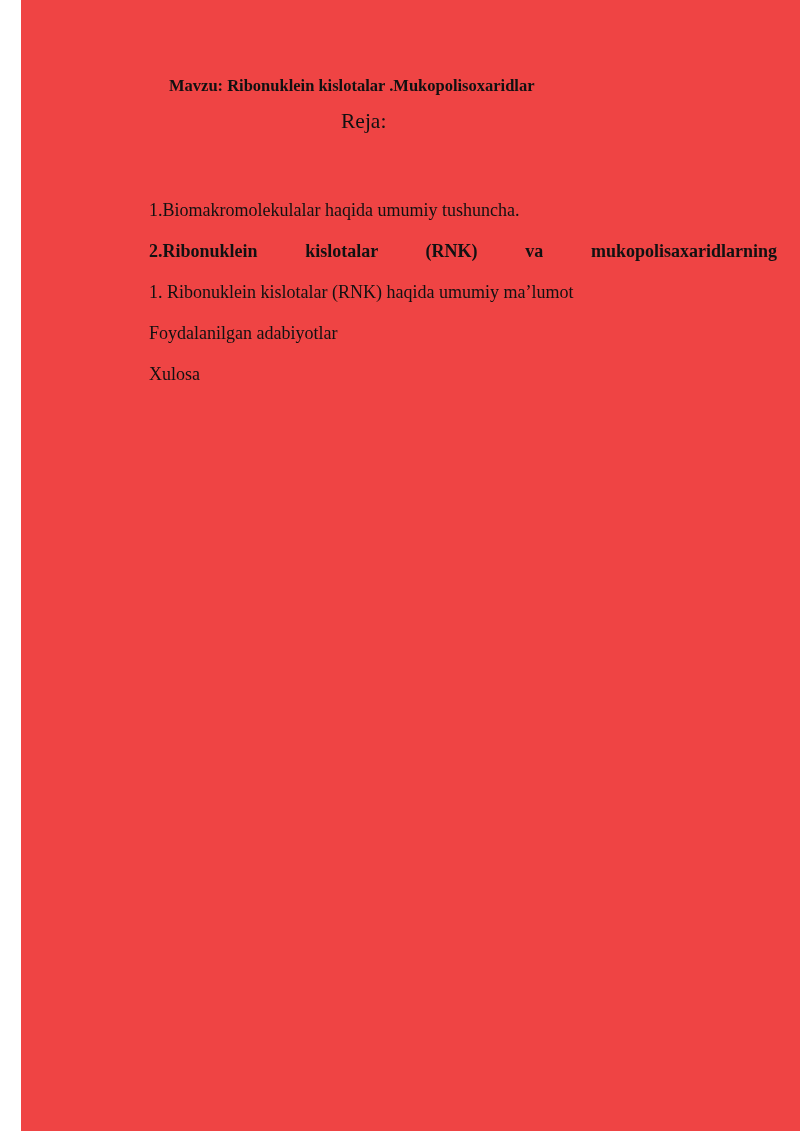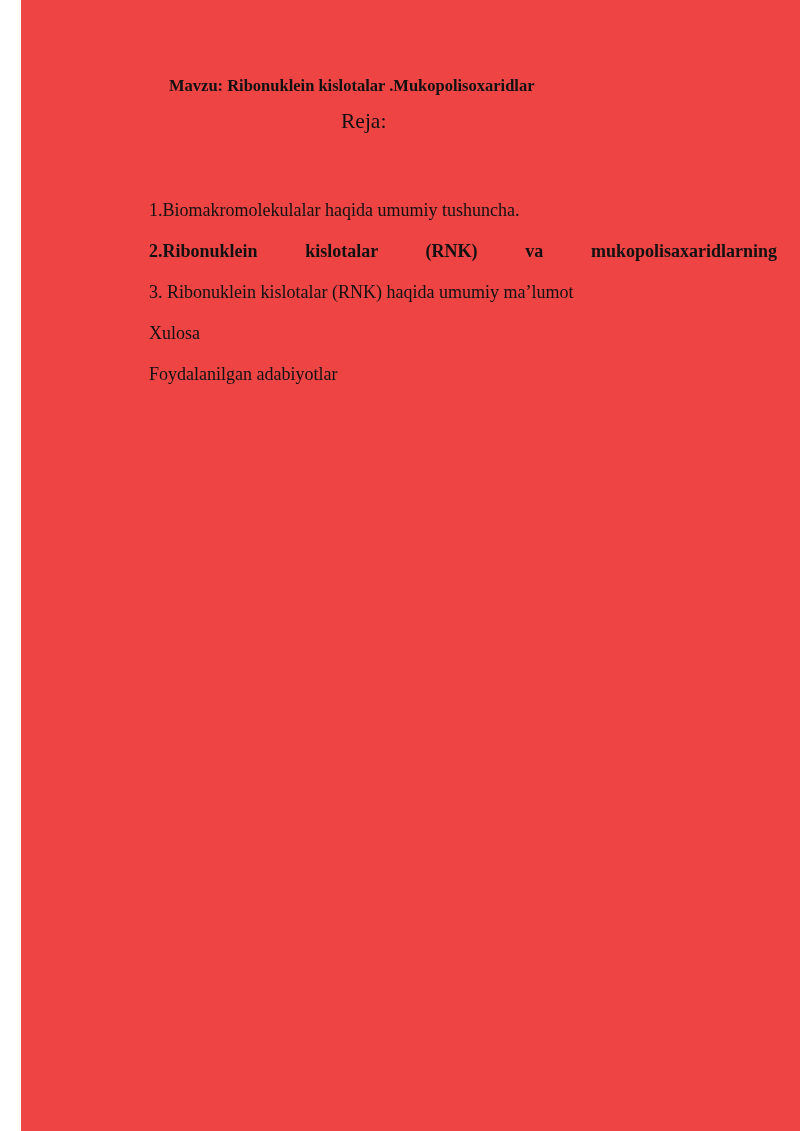--- a/index.html
+++ b/index.html
@@ -14,17 +14,17 @@
 </style>
 </head>
 <body>
 
 <div class="page">
   <div class="title">Mavzu: Ribonuklein kislotalar .Mukopolisoxaridlar</div>
   <div class="reja">Reja:</div>
   <div class="body">
     <span class="line">1.Biomakromolekulalar haqida umumiy tushuncha.</span>
     <span class="line justify">2.Ribonuklein kislotalar (RNK) va mukopolisaxaridlarning</span>
-    <span class="line">3. Ribonuklein kislotalar (RNK) haqida umumiy ma’lumot</span>
+    <span class="line">1. Ribonuklein kislotalar (RNK) haqida umumiy ma’lumot</span>
+    <span class="line">Foydalanilgan adabiyotlar</span>
     <span class="line">Xulosa</span>
-    <span class="line">Foydalanilgan adabiyotlar</span>
   </div>
 </div>
 
 </body></html>

